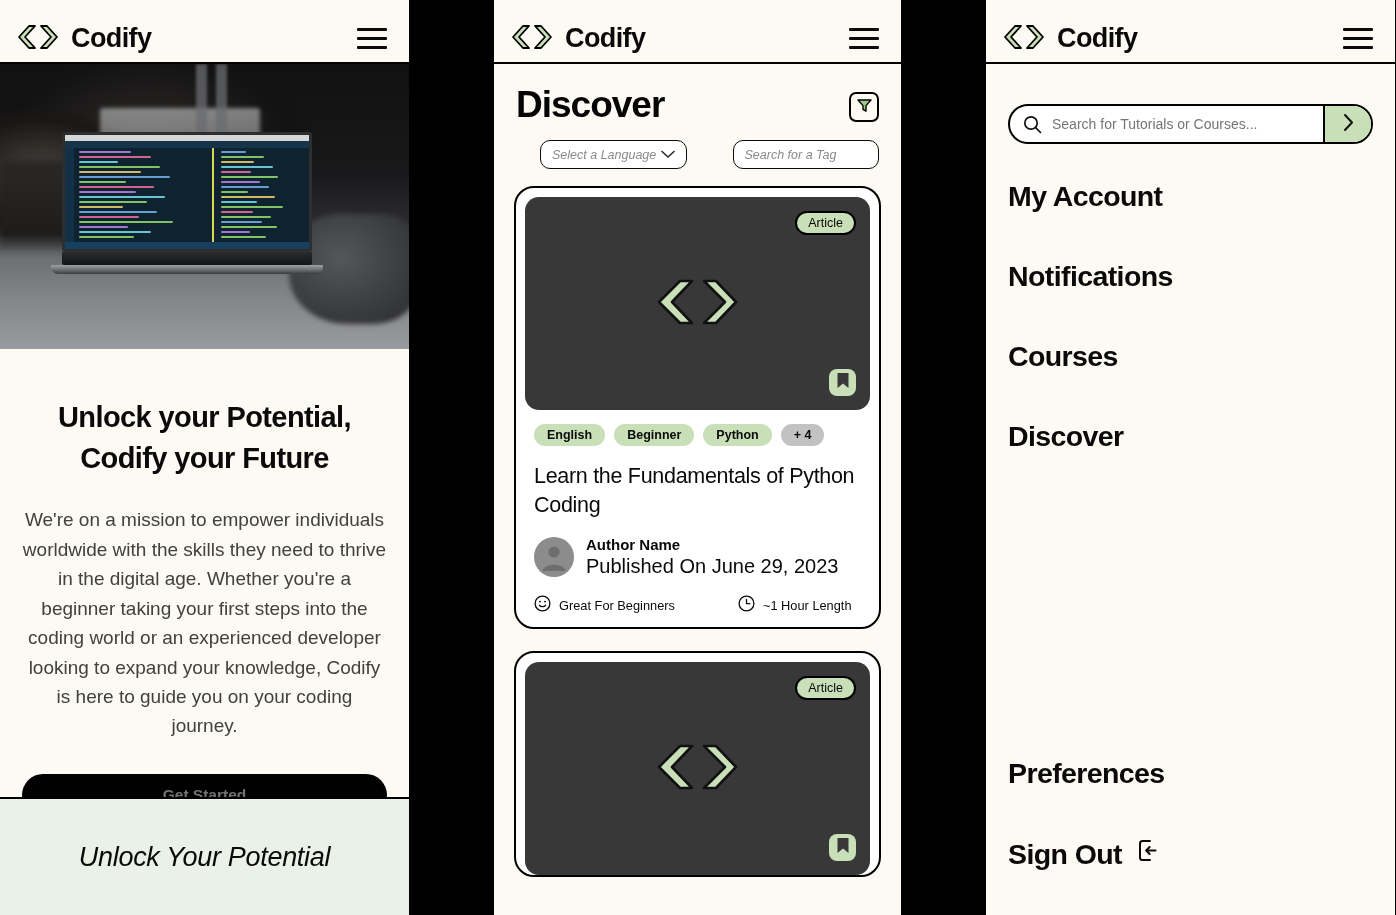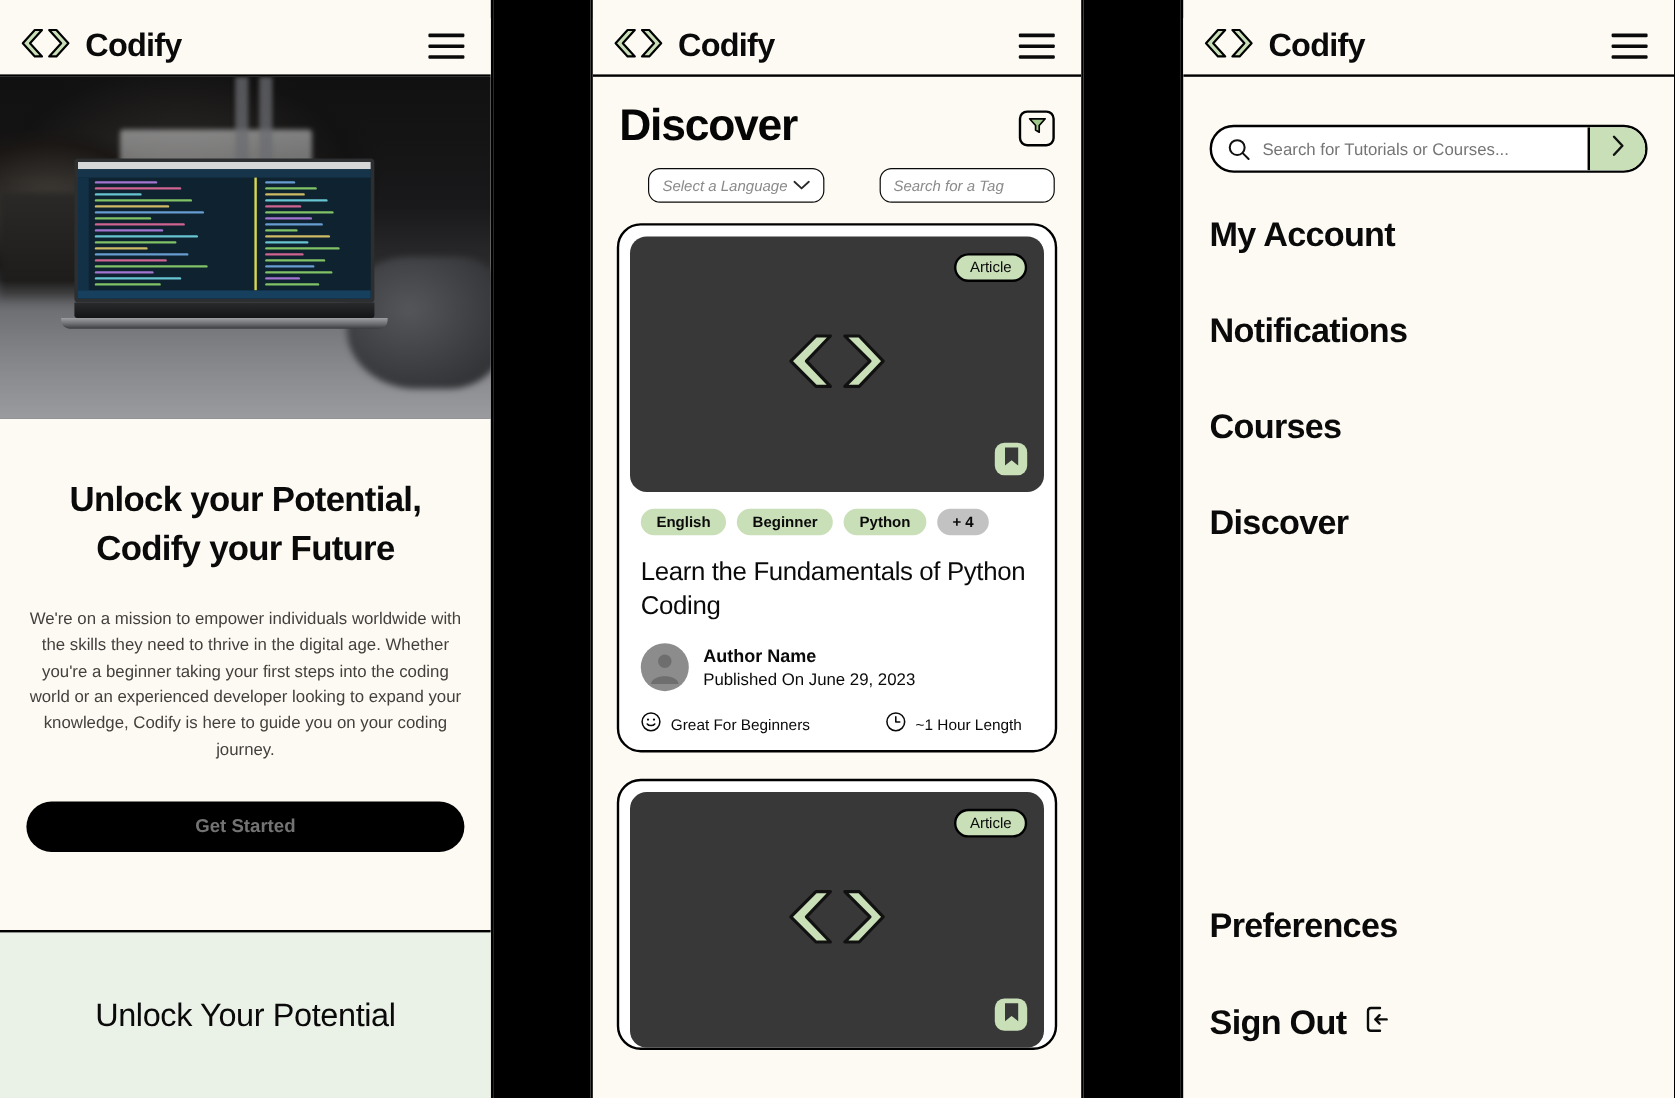--- a/index.html
+++ b/index.html
@@ -114,37 +114,37 @@
   }
 
   
   .hero-copy { padding: 48px 22px 0; text-align: center; }
   .hero-title {
     font-size: 29px; font-weight: 700; line-height: 1.42;
     letter-spacing: -0.6px; color: #0a0a0a;
   }
   .hero-sub {
     margin-top: 26px;
-    font-size: 14px; line-height: 1.55; color: #43403d;
+    font-size: 19px; line-height: 1.55; color: #43403d;
   }
   .cta-wrap { padding: 0 22px; margin-top: 33px; }
   .btn {
     display: flex; align-items: center; justify-content: center;
     height: 42px; border-radius: 24px;
     font-size: 15.5px; font-weight: 700; cursor: pointer;
   }
   .btn-primary { background: #000; color: #737373; }
   .btn-secondary {
     background: #fff; color: #0a0a0a; border: 2px solid #000;
     margin-top: 29px; font-weight: 400;
   }
   .promo {
-    position: absolute; left: 0; right: 0; bottom: 0; height: 140px;
+    position: absolute; left: 0; right: 0; bottom: 0; height: 118px;
     background: #eaf1e6; border-top: 2px solid #000;
-    display: flex; align-items: center; justify-content: center;
+    display: flex; align-items: center; justify-content: center; font-style: italic;
   }
   .promo-text { font-size: 27px; color: #0a0a0a; letter-spacing: -0.3px; }
 
   
   .discover-head {
     padding: 22px 22px 0;
     display: flex; align-items: flex-start; justify-content: space-between;
   }
   .discover-title {
     font-size: 37px; font-weight: 700; letter-spacing: -1px; color: #050505;
@@ -194,21 +194,21 @@
     margin-top: 16px; font-size: 21.5px; line-height: 1.33;
     color: #0a0a0a; letter-spacing: -0.3px;
   }
   .author-row { margin-top: 17px; display: flex; align-items: center; gap: 12px; }
   .avatar {
     width: 40px; height: 40px; border-radius: 50%; background: #8c8c8c;
     display: flex; align-items: flex-end; justify-content: center; overflow: hidden;
     flex: 0 0 40px;
   }
   .author-name { font-size: 15px; font-weight: 700; color: #0a0a0a; }
-  .author-date { font-size: 14px; color: #0a0a0a; margin-top: 2px; }
+  .author-date { font-size: 20px; color: #0a0a0a; margin-top: 2px; }
   .meta-row { margin-top: 17px; display: flex; align-items: center; }
   .meta { display: flex; align-items: center; gap: 8px; font-size: 12.8px; color: #0a0a0a; }
   .meta:last-child { margin-left: 63px; }
 
   
   .searchbar-wrap { padding: 40px 22px 0; }
   .searchbar {
     height: 40px; border: 2px solid #000; border-radius: 21px;
     background: #fff; display: flex; align-items: center; overflow: hidden;
   }

